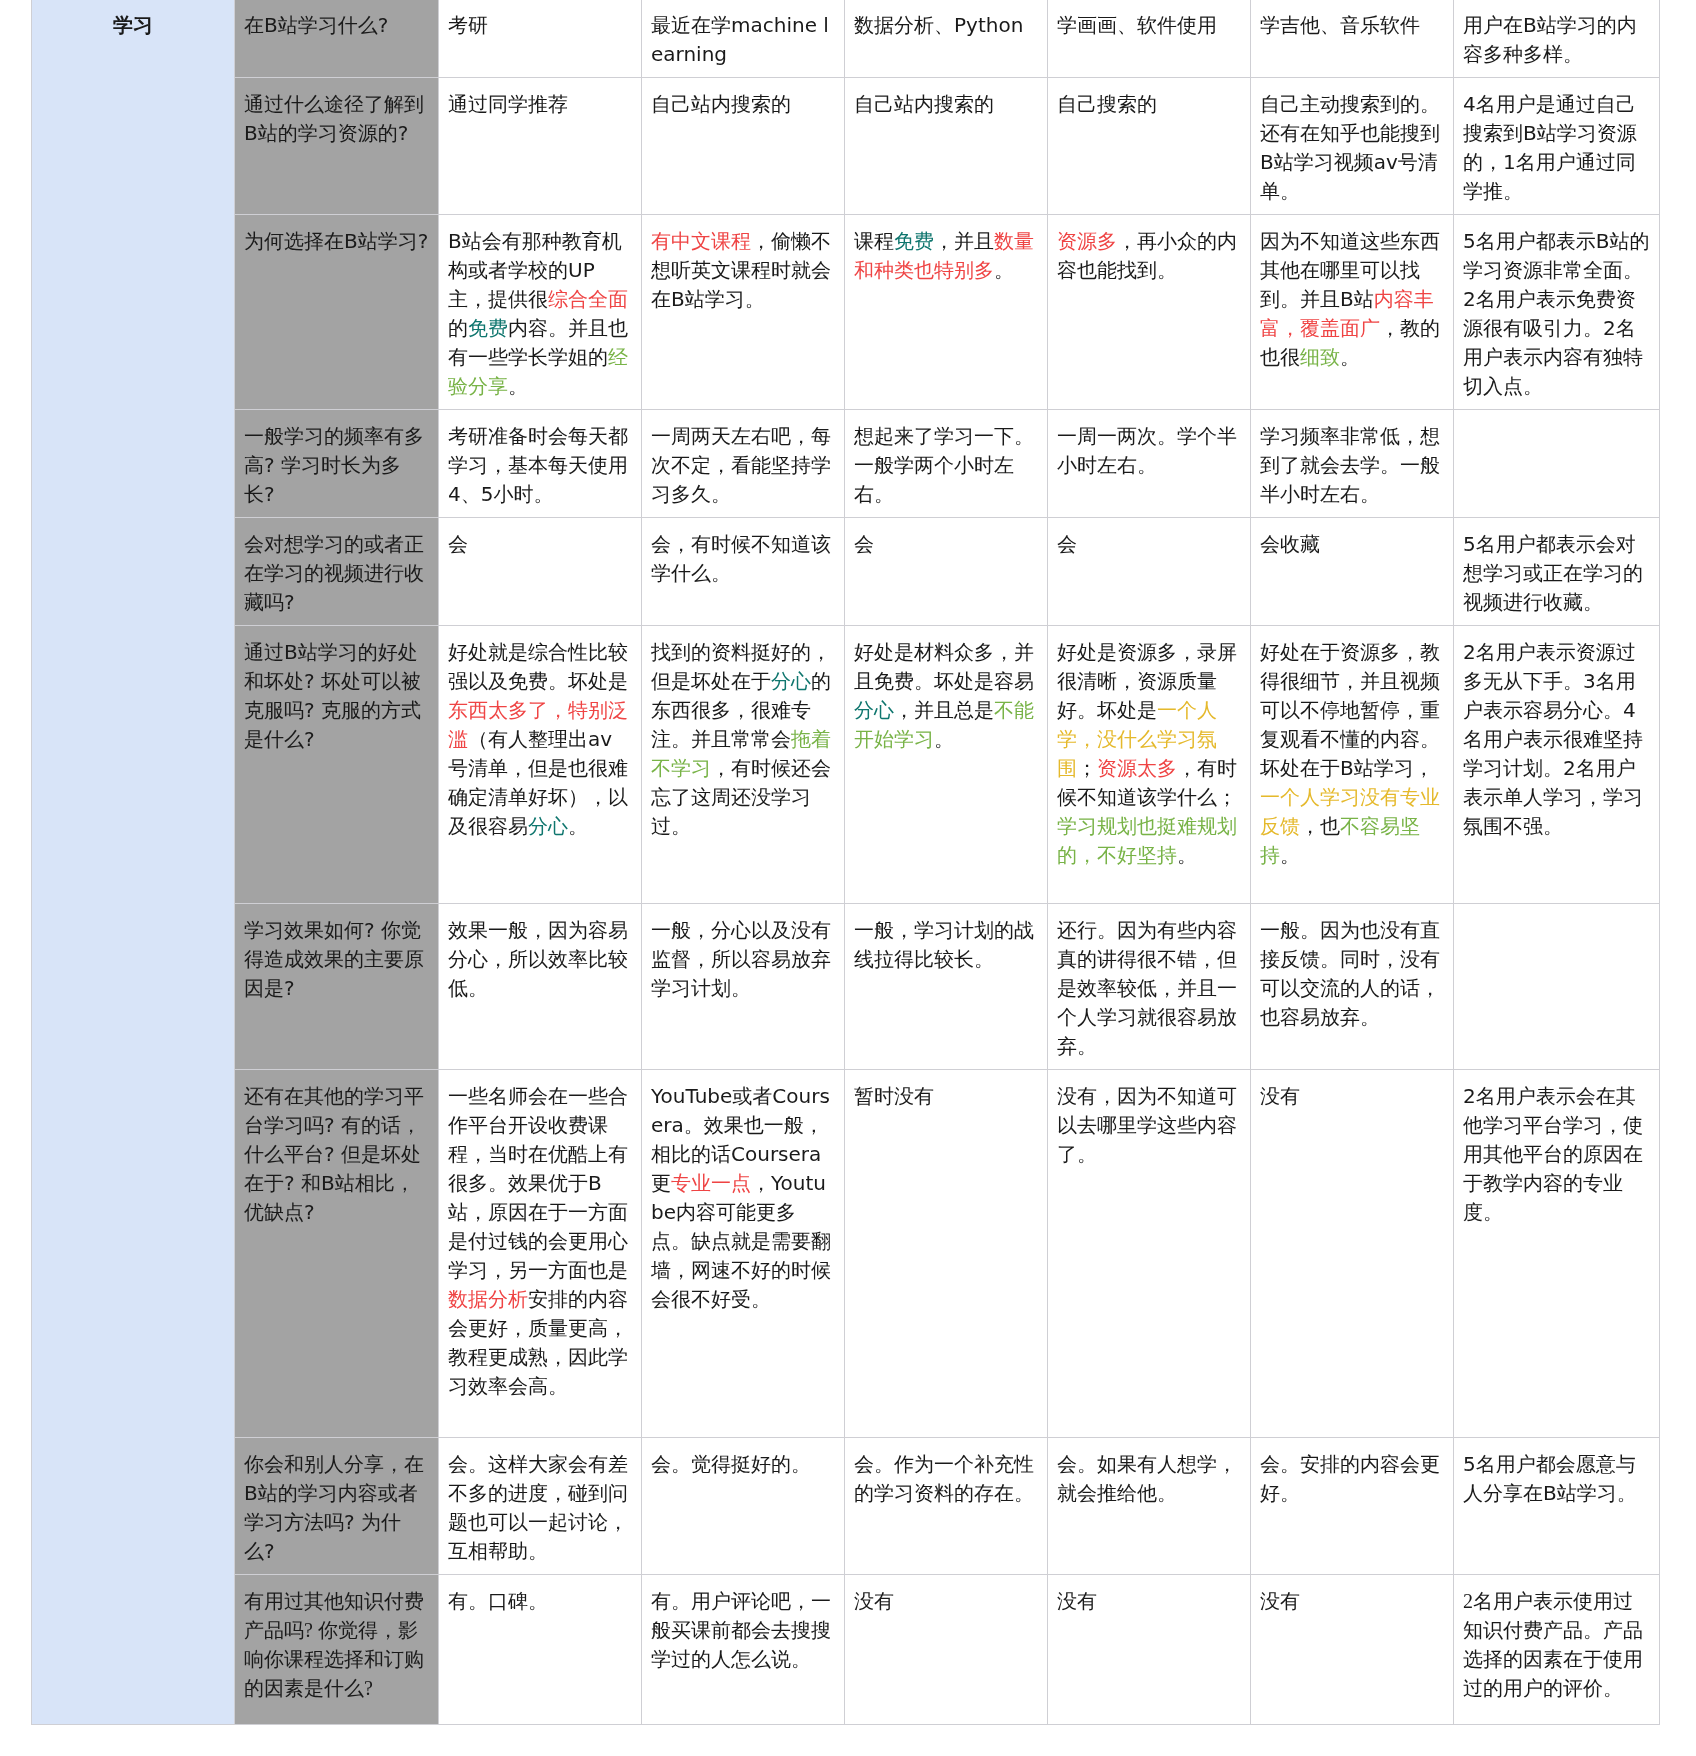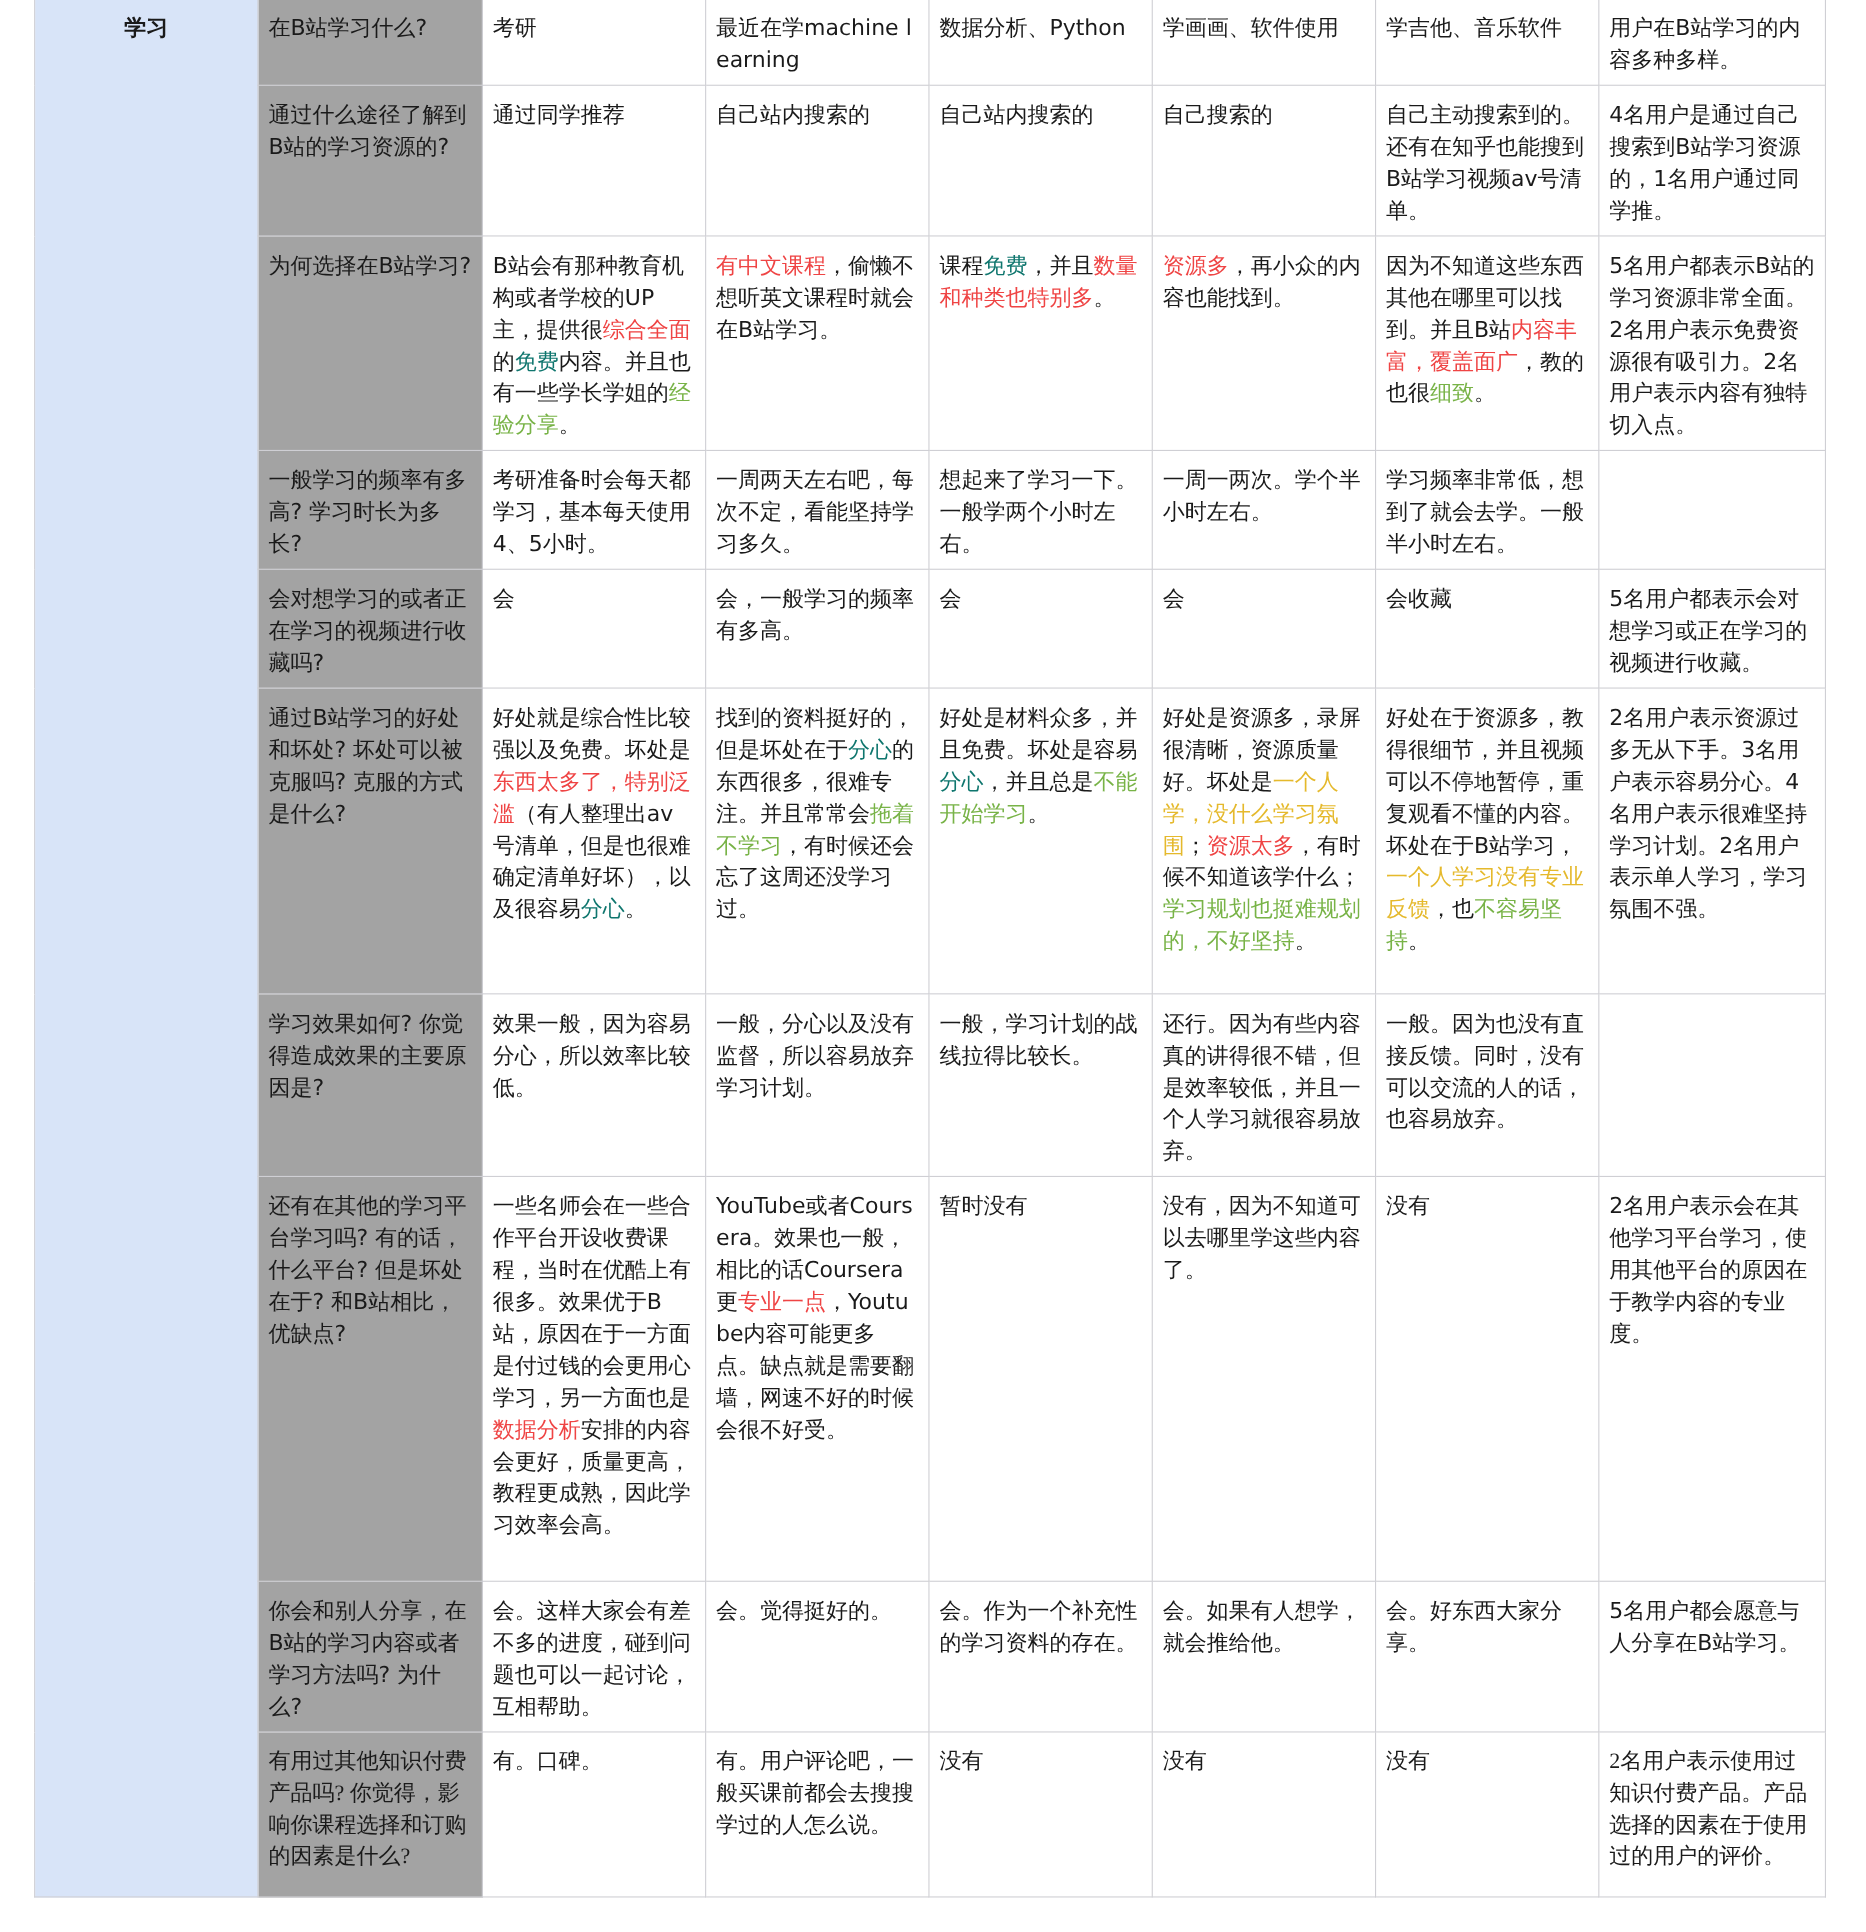--- a/index.html
+++ b/index.html
@@ -66,21 +66,21 @@
         <td class="a"><span>考研准备时会每天都学习，基本每天使用4、5小时。</span></td>
         <td class="a"><span>一周两天左右吧，每次不定，看能坚持学习多久。</span></td>
         <td class="a"><span>想起来了学习一下。一般学两个小时左右。</span></td>
         <td class="a"><span>一周一两次。学个半小时左右。</span></td>
         <td class="a"><span>学习频率非常低，想到了就会去学。一般半小时左右。</span></td>
         <td class="a"><span></span></td>
       </tr>
       <tr style="height: 105px;">
         <td class="q">会对想学习的或者正在学习的视频进行收藏吗?</td>
         <td class="a"><span>会</span></td>
-        <td class="a"><span>会，一般学习的频率有多高。</span></td>
+        <td class="a"><span>会，有时候不知道该学什么。</span></td>
         <td class="a"><span>会</span></td>
         <td class="a"><span>会</span></td>
         <td class="a"><span>会收藏</span></td>
         <td class="a"><span>5名用户都表示会对想学习或正在学习的视频进行收藏。</span></td>
       </tr>
       <tr style="height: 278px;">
         <td class="q">通过B站学习的好处和坏处? 坏处可以被克服吗? 克服的方式是什么?</td>
         <td class="a"><span>好处就是综合性比较强以及免费。坏处是</span><span class="red">东西太多了，特别泛滥</span><span>（有人整理出av号清单，但是也很难确定清单好坏），以及很容易</span><span class="blue">分心</span><span>。</span></td>
         <td class="a"><span>找到的资料挺好的，但是坏处在于</span><span class="blue">分心</span><span>的东西很多，很难专注。并且常常会</span><span class="green">拖着不学习</span><span>，有时候还会忘了这周还没学习过。</span></td>
         <td class="a"><span>好处是材料众多，并且免费。坏处是容易</span><span class="blue">分心</span><span>，并且总是</span><span class="green">不能开始学习</span><span>。</span></td>
@@ -105,21 +105,21 @@
         <td class="a"><span>没有，因为不知道可以去哪里学这些内容了。</span></td>
         <td class="a"><span>没有</span></td>
         <td class="a"><span>2名用户表示会在其他学习平台学习，使用其他平台的原因在于教学内容的专业度。</span></td>
       </tr>
       <tr style="height: 134px;">
         <td class="q">你会和别人分享，在B站的学习内容或者学习方法吗? 为什么?</td>
         <td class="a"><span>会。这样大家会有差不多的进度，碰到问题也可以一起讨论，互相帮助。</span></td>
         <td class="a"><span>会。觉得挺好的。</span></td>
         <td class="a"><span>会。作为一个补充性的学习资料的存在。</span></td>
         <td class="a"><span>会。如果有人想学，就会推给他。</span></td>
-        <td class="a"><span>会。好东西大家分享。</span></td>
+        <td class="a"><span>会。安排的内容会更好。</span></td>
         <td class="a"><span>5名用户都会愿意与人分享在B站学习。</span></td>
       </tr>
       <tr style="height: 150px; font-family: Liberation Serif, serif;">
         <td class="q">有用过其他知识付费产品吗? 你觉得，影响你课程选择和订购的因素是什么?</td>
         <td class="a"><span>有。口碑。</span></td>
         <td class="a"><span>有。用户评论吧，一般买课前都会去搜搜学过的人怎么说。</span></td>
         <td class="a"><span>没有</span></td>
         <td class="a"><span>没有</span></td>
         <td class="a"><span>没有</span></td>
         <td class="a"><span>2名用户表示使用过知识付费产品。产品选择的因素在于使用过的用户的评价。</span></td>

